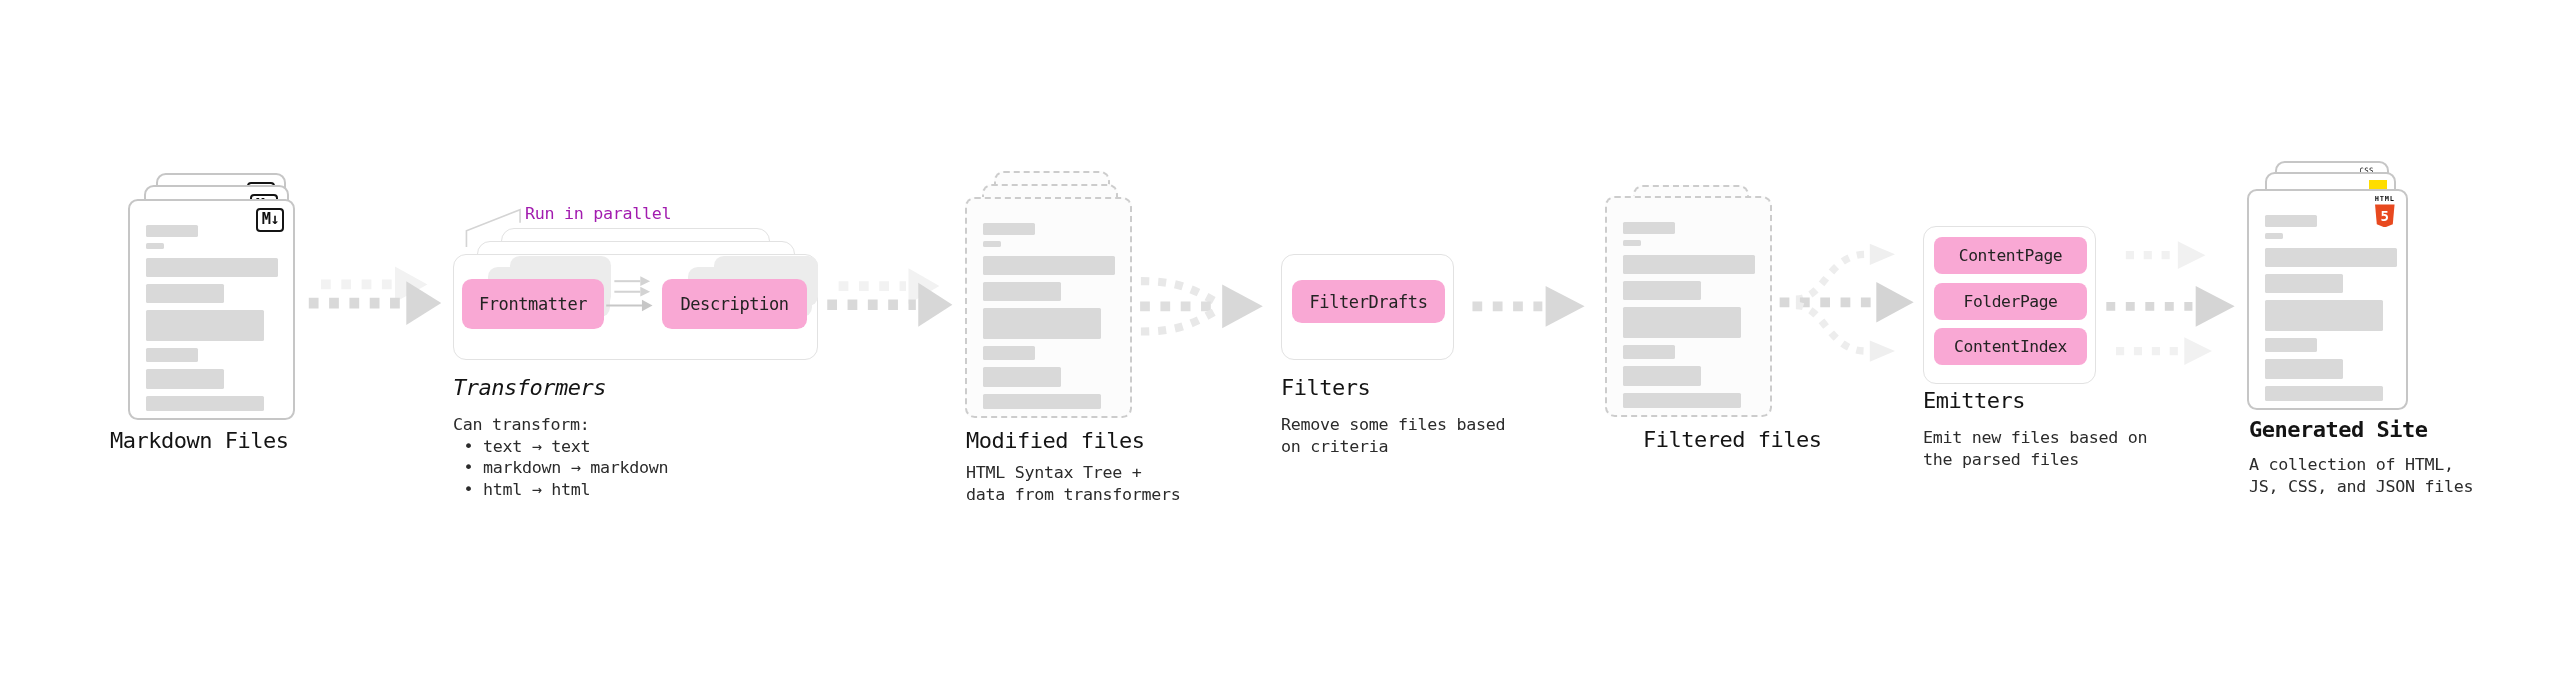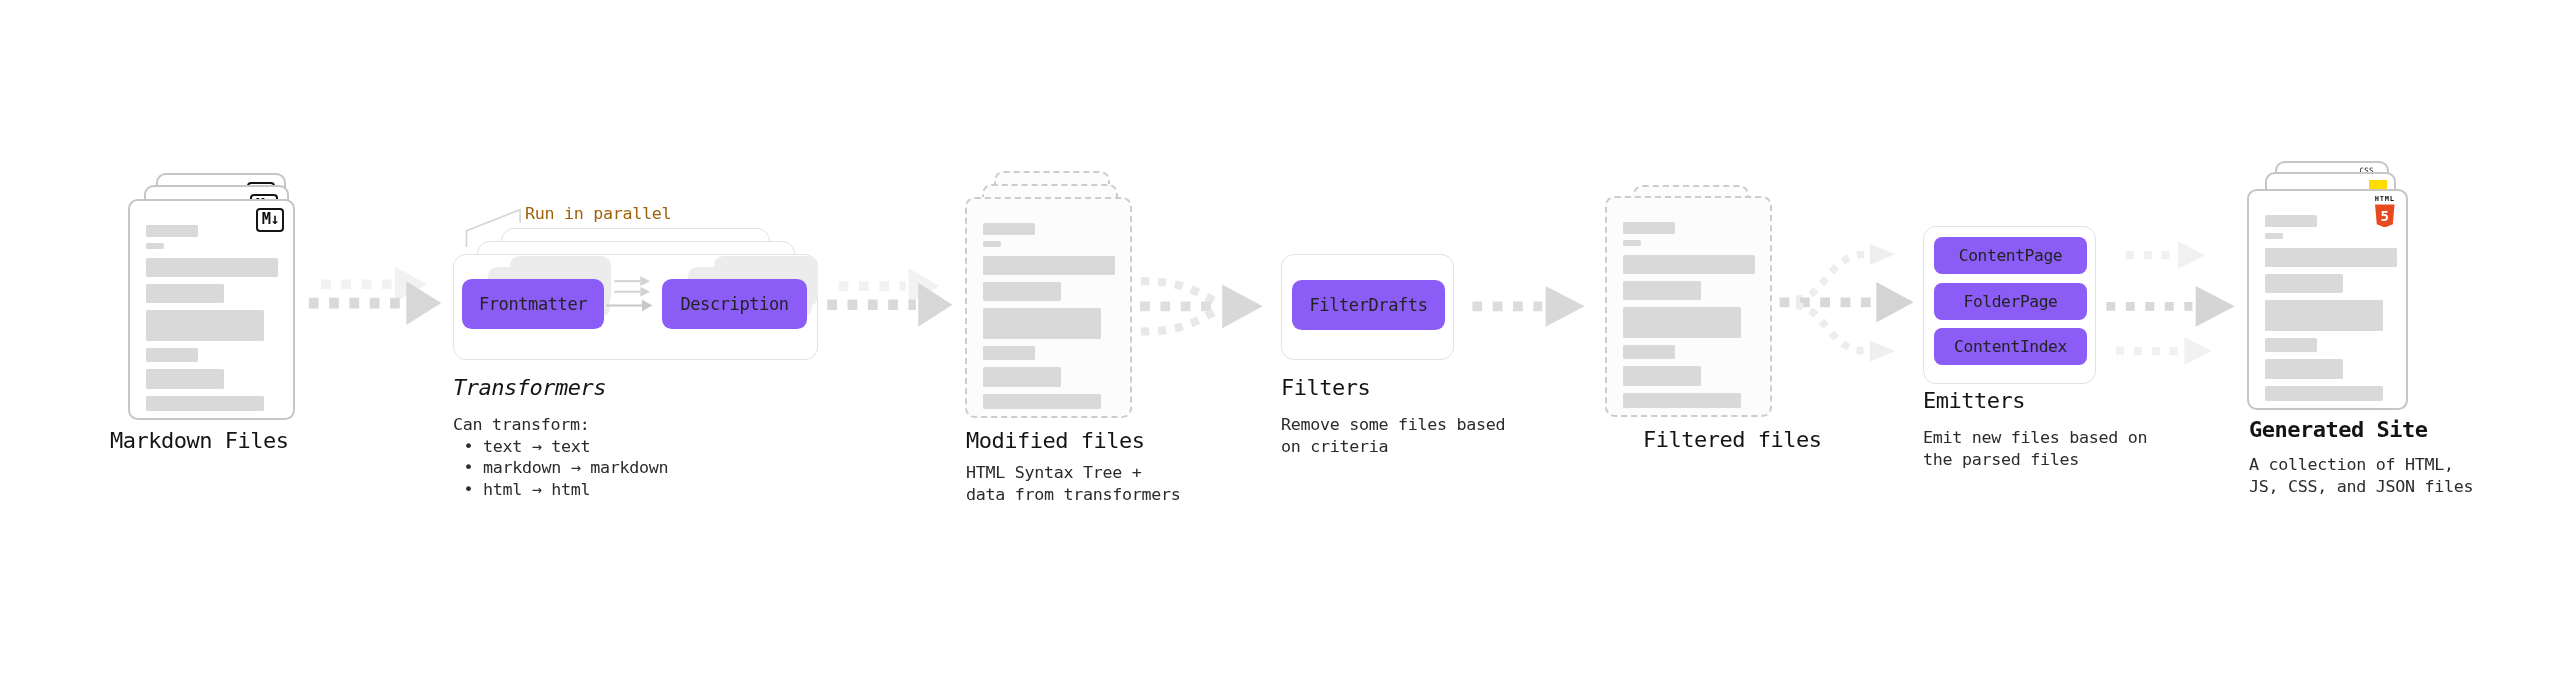--- a/index.html
+++ b/index.html
@@ -22,30 +22,30 @@
   .b6{top:147px;width:52px;height:14px;}
   .b7{top:168px;width:78px;height:19.5px;}
   .b8{top:195px;width:118px;height:14.6px;}
 
   .md-badge{position:absolute;top:7.3px;right:9px;border:2.4px solid #141414;border-radius:4.1px;
     font-weight:bold;font-size:15.4px;line-height:1;padding:1.6px 3.3px 2.4px;background:#ffffff;
     letter-spacing:-0.8px;color:#111111;}
 
   
   .box{position:absolute;background:#ffffff;border:1.6px solid #e2e2e2;border-radius:13px;box-sizing:border-box;}
-  .pill{position:absolute;background:#8b5cf6;border-radius:9.8px;display:flex;align-items:center;
+  .pill{position:absolute;background:#f9a8d4;border-radius:9.8px;display:flex;align-items:center;
     justify-content:center;font-size:17px;color:#232323;letter-spacing:-0.4px;z-index:4;white-space:nowrap;}
   .pill.small{font-size:16.3px;border-radius:8.1px;}
   .pill.ghost{background:#ececec;z-index:3;}
 
   .title{position:absolute;font-size:22px;color:#141414;white-space:nowrap;letter-spacing:-0.5px;z-index:4;}
   .desc{position:absolute;font-size:16.7px;line-height:21.5px;color:#2b2b2b;white-space:nowrap;
     letter-spacing:-0.3px;z-index:4;}
   .desc .indent{padding-left:10.6px;}
-  .note{position:absolute;font-size:16.7px;color:#a16207;white-space:nowrap;letter-spacing:-0.3px;z-index:4;}
+  .note{position:absolute;font-size:16.7px;color:#a21caf;white-space:nowrap;letter-spacing:-0.3px;z-index:4;}
 
   
   .css-badge{position:absolute;top:4.1px;right:9.8px;width:21px;text-align:center;z-index:1;}
   .css-badge .css-text{display:block;font-size:7.3px;font-weight:normal;line-height:1;color:#111111;letter-spacing:0.4px;}
   .css-badge .css-bar{display:block;height:3.3px;background:#1a6ae5;margin-top:0.8px;border-radius:0.8px;}
   .js-badge{position:absolute;top:5.7px;right:7.3px;width:18px;height:9.8px;background:#ffdd00;}
   .html5-logo{position:absolute;top:4.9px;right:9px;width:24.4px;text-align:center;z-index:4;}
   .html5-logo .word{font-size:7px;font-weight:bold;letter-spacing:0.8px;color:#111111;line-height:1;display:block;}
   .html5-logo .shield{width:19.5px;height:23px;margin:1.6px auto 0;background:#e8491f;
     clip-path:polygon(0 0,100% 0,91% 86%,50% 100%,9% 86%);
@@ -121,21 +121,21 @@
     </div>
     <div class="title" style="left:966px;top:428px;">Modified files</div>
     <div class="desc" style="left:966px;top:462px;">
       <div>HTML Syntax Tree +</div>
       <div>data from transformers</div>
     </div>
   </div>
 
   <div>
     <div class="box" style="left:1281px;top:254px;width:173px;height:106px;z-index:3;"></div>
-    <div class="pill" style="left:1292px;top:280px;width:153px;height:50px;">FilterDrafts</div>
+    <div class="pill" style="left:1292px;top:280px;width:153px;height:43px;">FilterDrafts</div>
     <div class="title" style="left:1281px;top:375px;">Filters</div>
     <div class="desc" style="left:1281px;top:414px;">
       <div>Remove some files based</div>
       <div>on criteria</div>
     </div>
   </div>
 
   <div>
     <div class="doc dashed back1" style="left:1633px;top:185px;width:116px;height:57px;"></div>
     <div class="doc dashed front" style="left:1605px;top:196px;width:167px;height:221px;">

